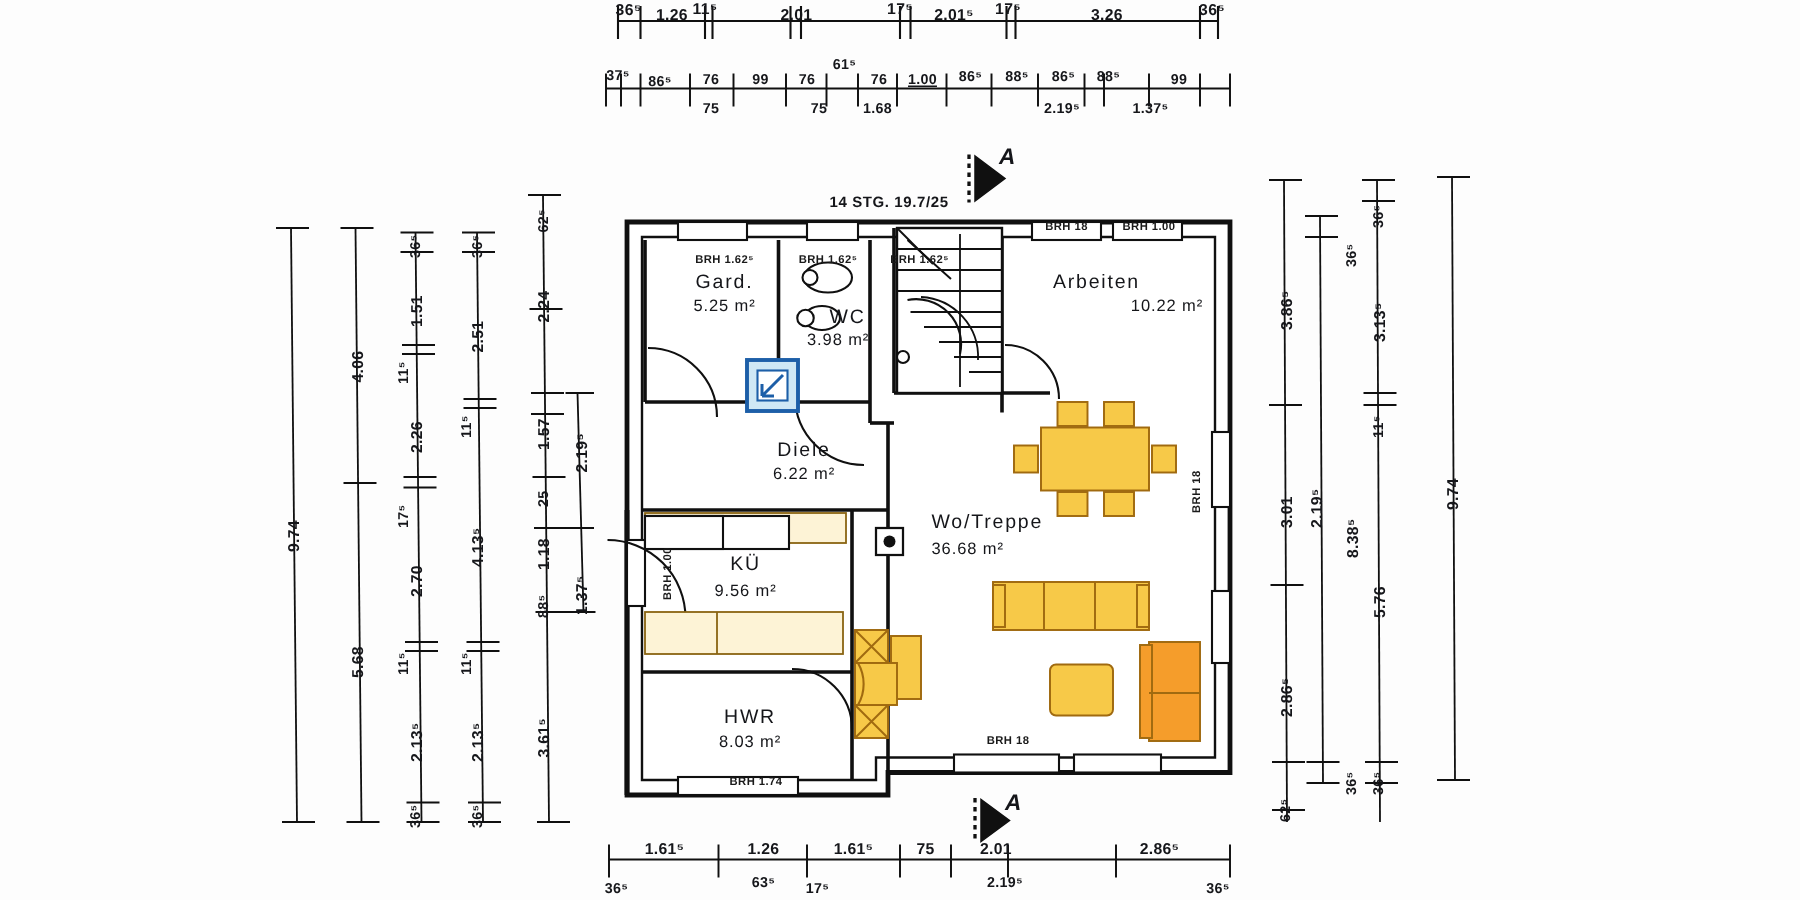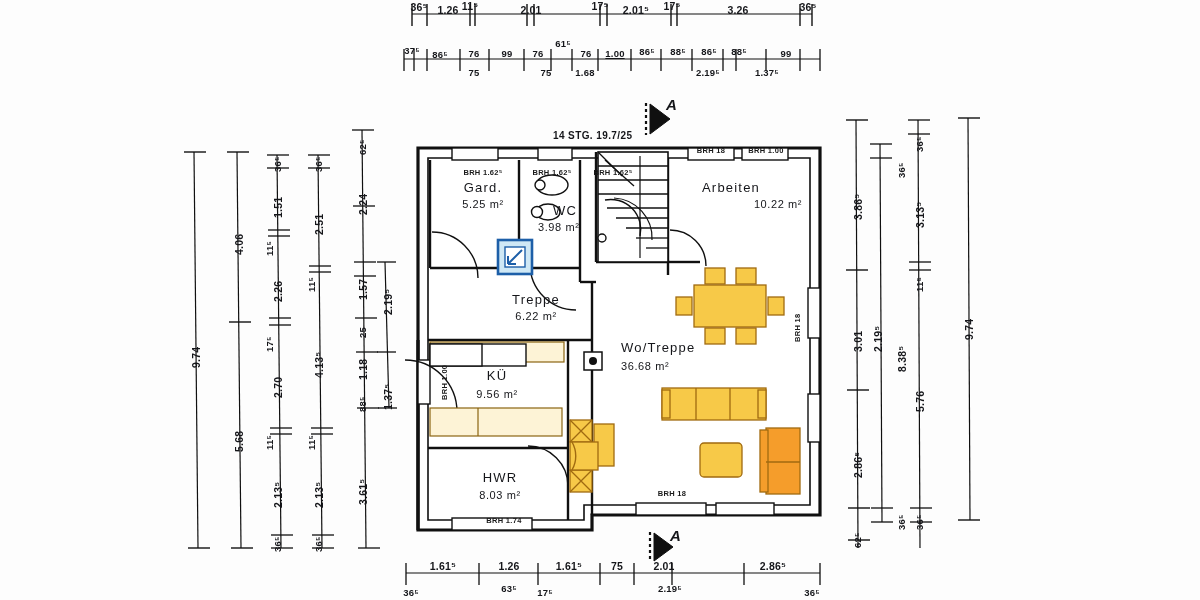--- a/index.html
+++ b/index.html
@@ -457,21 +457,21 @@
 
 <div class="t room ctr" style="left:483px;top:180px;">Gard.</div>
 <div class="t area ctr" style="left:483px;top:198px;">5.25 m²</div>
 
 <div class="t room" style="left:553px;top:203px;">WC</div>
 <div class="t area" style="left:538px;top:221px;">3.98 m²</div>
 
 <div class="t room ctr" style="left:731px;top:180px;">Arbeiten</div>
 <div class="t area ctr" style="left:731px;top:198px;margin-left:47px;">10.22 m²</div>
 
-<div class="t room ctr" style="left:536px;top:292px;">Treppe</div>
+<div class="t room ctr" style="left:536px;top:292px;">Diele</div>
 <div class="t area ctr" style="left:536px;top:310px;">6.22 m²</div>
 
 <div class="t room ctr" style="left:497px;top:368px;">KÜ</div>
 <div class="t area ctr" style="left:497px;top:388px;">9.56 m²</div>
 
 <div class="t room ctr" style="left:500px;top:470px;">HWR</div>
 <div class="t area ctr" style="left:500px;top:489px;">8.03 m²</div>
 
 <div class="t room" style="left:621px;top:340px;">Wo/Treppe</div>
 <div class="t area" style="left:621px;top:360px;">36.68 m²</div>

